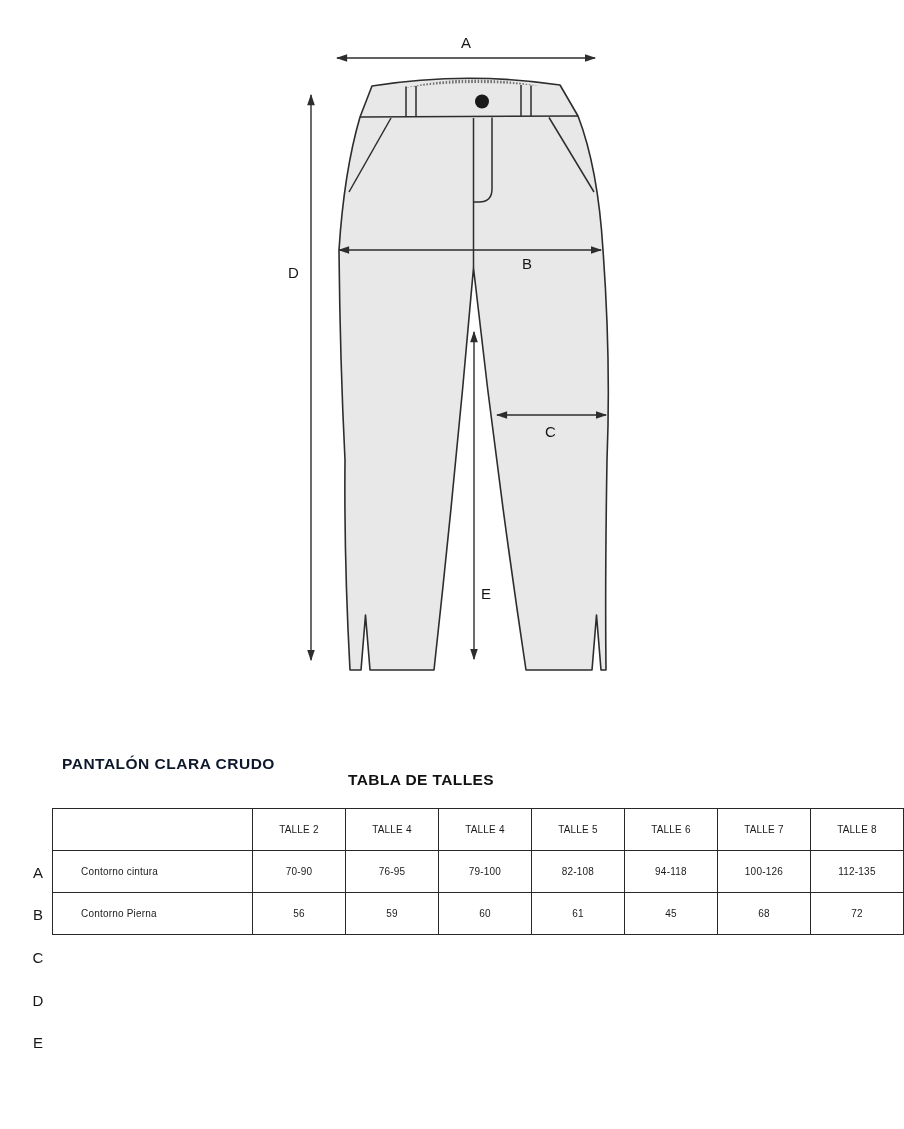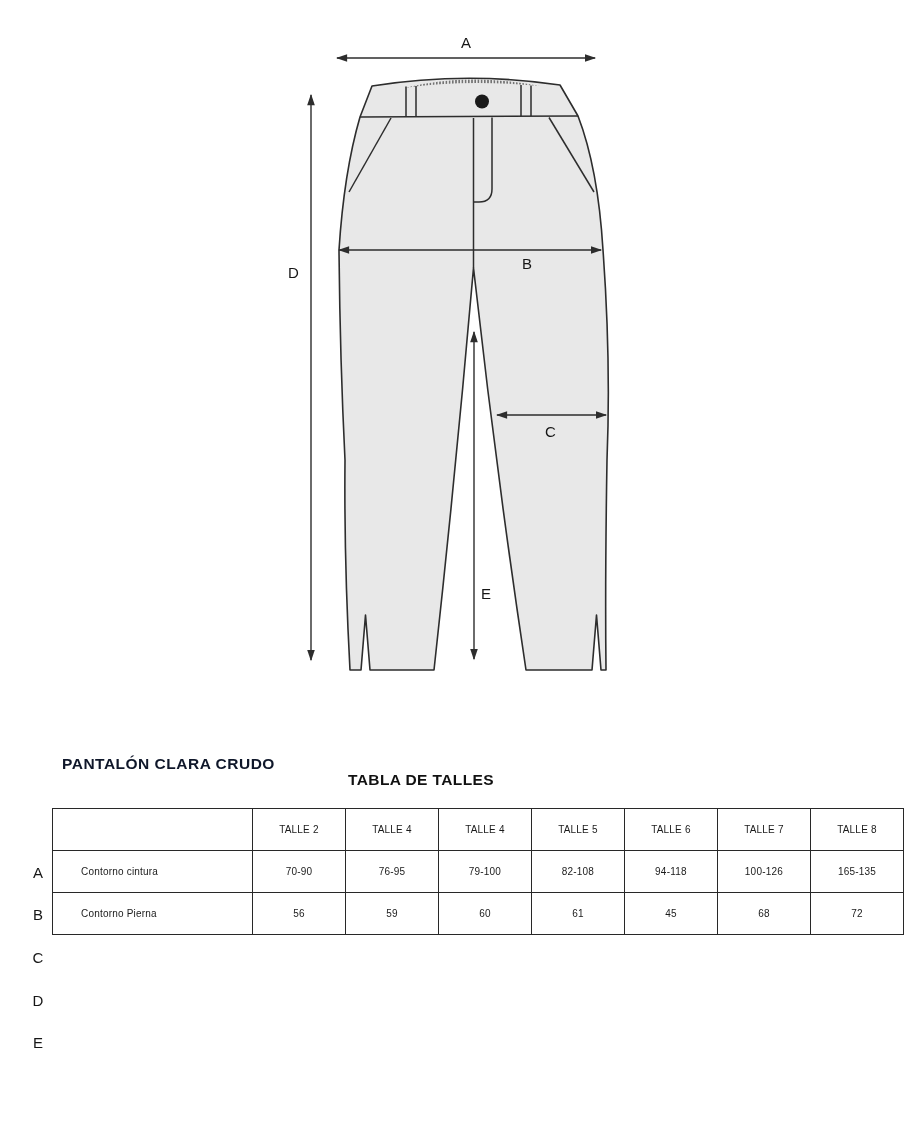--- a/index.html
+++ b/index.html
@@ -149,21 +149,21 @@
   </thead>
   <tbody id="table-body">
       <tr>
         <td class="label-col">Contorno cintura</td>
         <td class="val-col">70-90</td>
         <td class="val-col">76-95</td>
         <td class="val-col">79-100</td>
         <td class="val-col">82-108</td>
         <td class="val-col">94-118</td>
         <td class="val-col">100-126</td>
-        <td class="val-col">165-135</td>
+        <td class="val-col">112-135</td>
       </tr>
       <tr>
         <td class="label-col">Contorno Pierna</td>
         <td class="val-col">56</td>
         <td class="val-col">59</td>
         <td class="val-col">60</td>
         <td class="val-col">61</td>
         <td class="val-col">45</td>
         <td class="val-col">68</td>
         <td class="val-col">72</td>

